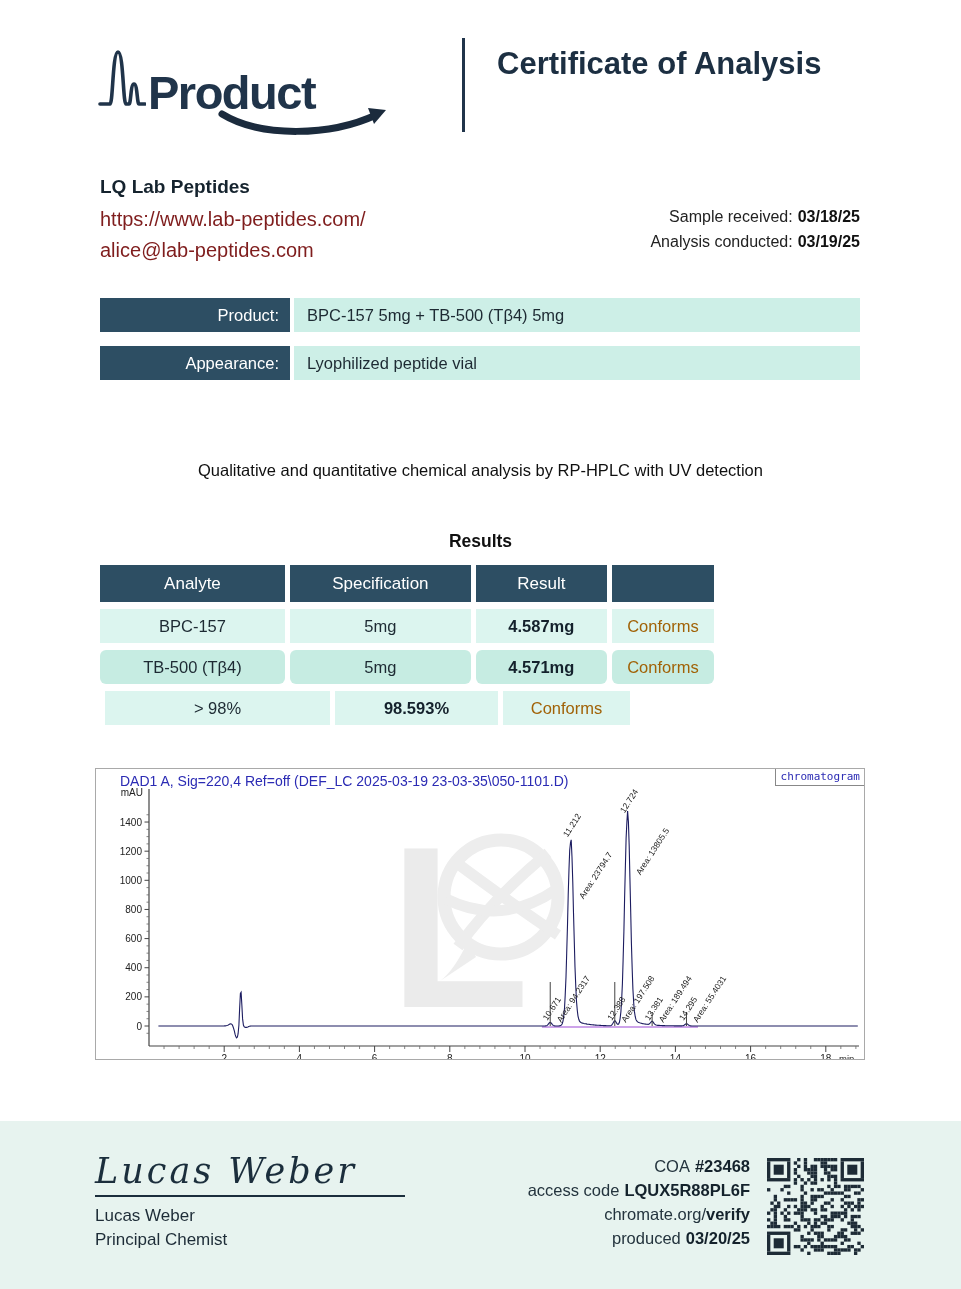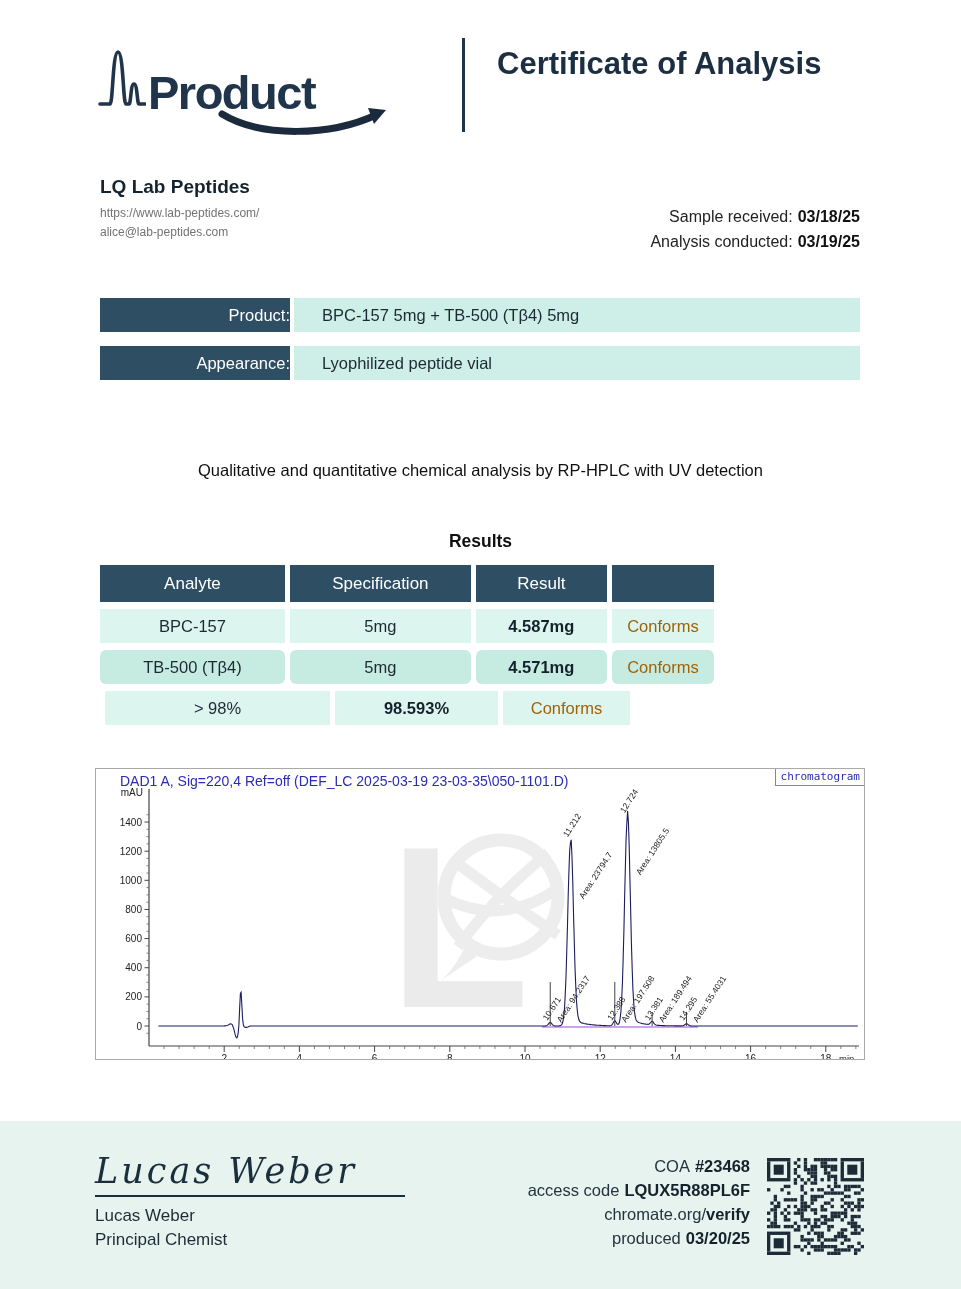--- a/index.html
+++ b/index.html
@@ -14,29 +14,29 @@
   .divider { position:absolute; left:462px; top:38px; width:3px; height:94px; background:#20344a; }
   .title-block { position:absolute; left:497px; top:46px; }
   .doc-title { font-size:31px; font-weight:bold; color:#1c2f42; line-height:1.15; }
   .doc-sub { font-size:29px; margin-top:3px; }
   .coa-no { color:#45545e; }
   .access-code { color:#c0d5d7; margin-left:8px; }
 
   
   .company { position:absolute; left:100px; top:176px; }
   .company-name { font-size:19px; font-weight:bold; color:#15232e; margin-bottom:6px; }
-  .company-line { font-size:12px; color:#737373; line-height:1.55; }
+  .company-line { font-size:20px; color:#7f1d1d; line-height:1.55; }
   .dates { position:absolute; right:101px; top:205px; text-align:right; font-size:16px; color:#222; line-height:1.55; }
   .dates b { margin-left:5px; color:#111; }
 
   
   .ptable { position:absolute; left:100px; top:298px; width:760px; }
   .prow { display:flex; margin-bottom:7px; }
-  .plabel { width:190px; height:34px; background:#2d4e63; color:#fff; display:flex; align-items:center; justify-content:flex-end; font-size:16.5px; }
-  .pvalue { flex:1; height:34px; display:flex; align-items:center; padding-left:28px; margin-left:4px; font-size:16.5px; color:#1d2a33; }
+  .plabel { width:190px; height:34px; background:#2d4e63; color:#fff; display:flex; align-items:center; justify-content:flex-end; padding-right:11px; font-size:16.5px; }
+  .pvalue { flex:1; height:34px; display:flex; align-items:center; padding-left:13px; margin-left:4px; font-size:16.5px; color:#1d2a33; }
   .mint-a { background:#cdefe7; }
   .mint-b { background:#ddf6f0; }
 
   .method-note { position:absolute; left:0; top:461px; width:100%; text-align:center; font-size:16.5px; color:#101010; }
   .results-title { position:absolute; left:0; top:531px; width:100%; text-align:center; font-size:17.5px; font-weight:bold; color:#101010; }
 
   
   .rtable { position:absolute; left:100px; top:565px; width:614px; }
   .rrow { display:flex; margin-bottom:7px; }
   .rcell { display:flex; align-items:center; justify-content:center; font-size:16.5px; color:#1d2a33; }

